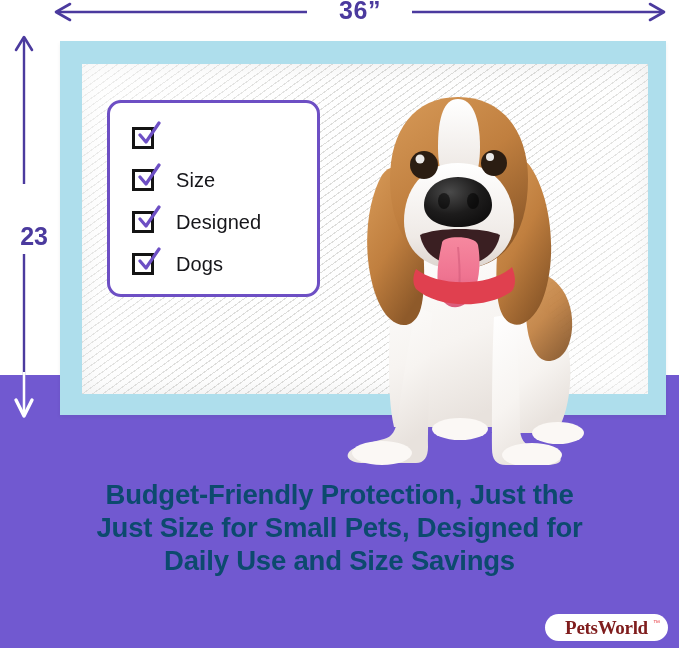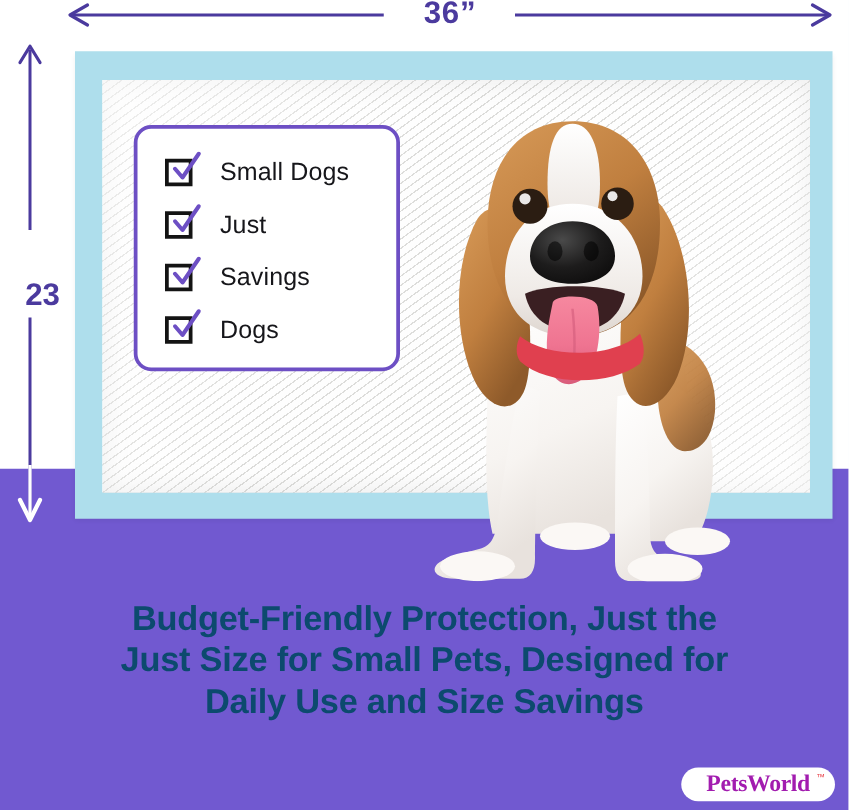--- a/index.html
+++ b/index.html
@@ -179,21 +179,21 @@
     background: #ffffff;
     border-radius: 14px;
     display: flex;
     align-items: center;
     justify-content: center;
   }
   .logo-text {
     font-family: "Liberation Serif", serif;
     font-weight: bold;
     font-size: 19px;
-    color: #a21caf;
+    color: #7f1d1d;
     letter-spacing: -0.3px;
     position: relative;
   }
   .logo-tm {
     position: absolute;
     right: -9px;
     top: -1px;
     font-size: 7px;
     color: #e8434a;
     font-family: "Liberation Sans", sans-serif;
@@ -314,39 +314,38 @@
   <div class="dim-v-label">23</div>
 
   <div class="checklist">
 
     <div class="cl-row">
       <span class="cl-box">
         <svg class="cl-check" viewBox="0 0 26 26">
           <polyline points="4,14 10,21 23,2" fill="none" stroke="#6d4fc4" stroke-width="3.2" stroke-linecap="round" stroke-linejoin="round"></polyline>
         </svg>
       </span>
-      <span class="cl-label">Small Dogs</span>
     </div>
 
     <div class="cl-row">
       <span class="cl-box">
         <svg class="cl-check" viewBox="0 0 26 26">
           <polyline points="4,14 10,21 23,2" fill="none" stroke="#6d4fc4" stroke-width="3.2" stroke-linecap="round" stroke-linejoin="round"></polyline>
         </svg>
       </span>
-      <span class="cl-label">Just</span>
+      <span class="cl-label">Size</span>
     </div>
 
     <div class="cl-row">
       <span class="cl-box">
         <svg class="cl-check" viewBox="0 0 26 26">
           <polyline points="4,14 10,21 23,2" fill="none" stroke="#6d4fc4" stroke-width="3.2" stroke-linecap="round" stroke-linejoin="round"></polyline>
         </svg>
       </span>
-      <span class="cl-label">Savings</span>
+      <span class="cl-label">Designed</span>
     </div>
 
     <div class="cl-row">
       <span class="cl-box">
         <svg class="cl-check" viewBox="0 0 26 26">
           <polyline points="4,14 10,21 23,2" fill="none" stroke="#6d4fc4" stroke-width="3.2" stroke-linecap="round" stroke-linejoin="round"></polyline>
         </svg>
       </span>
       <span class="cl-label">Dogs</span>
     </div>

